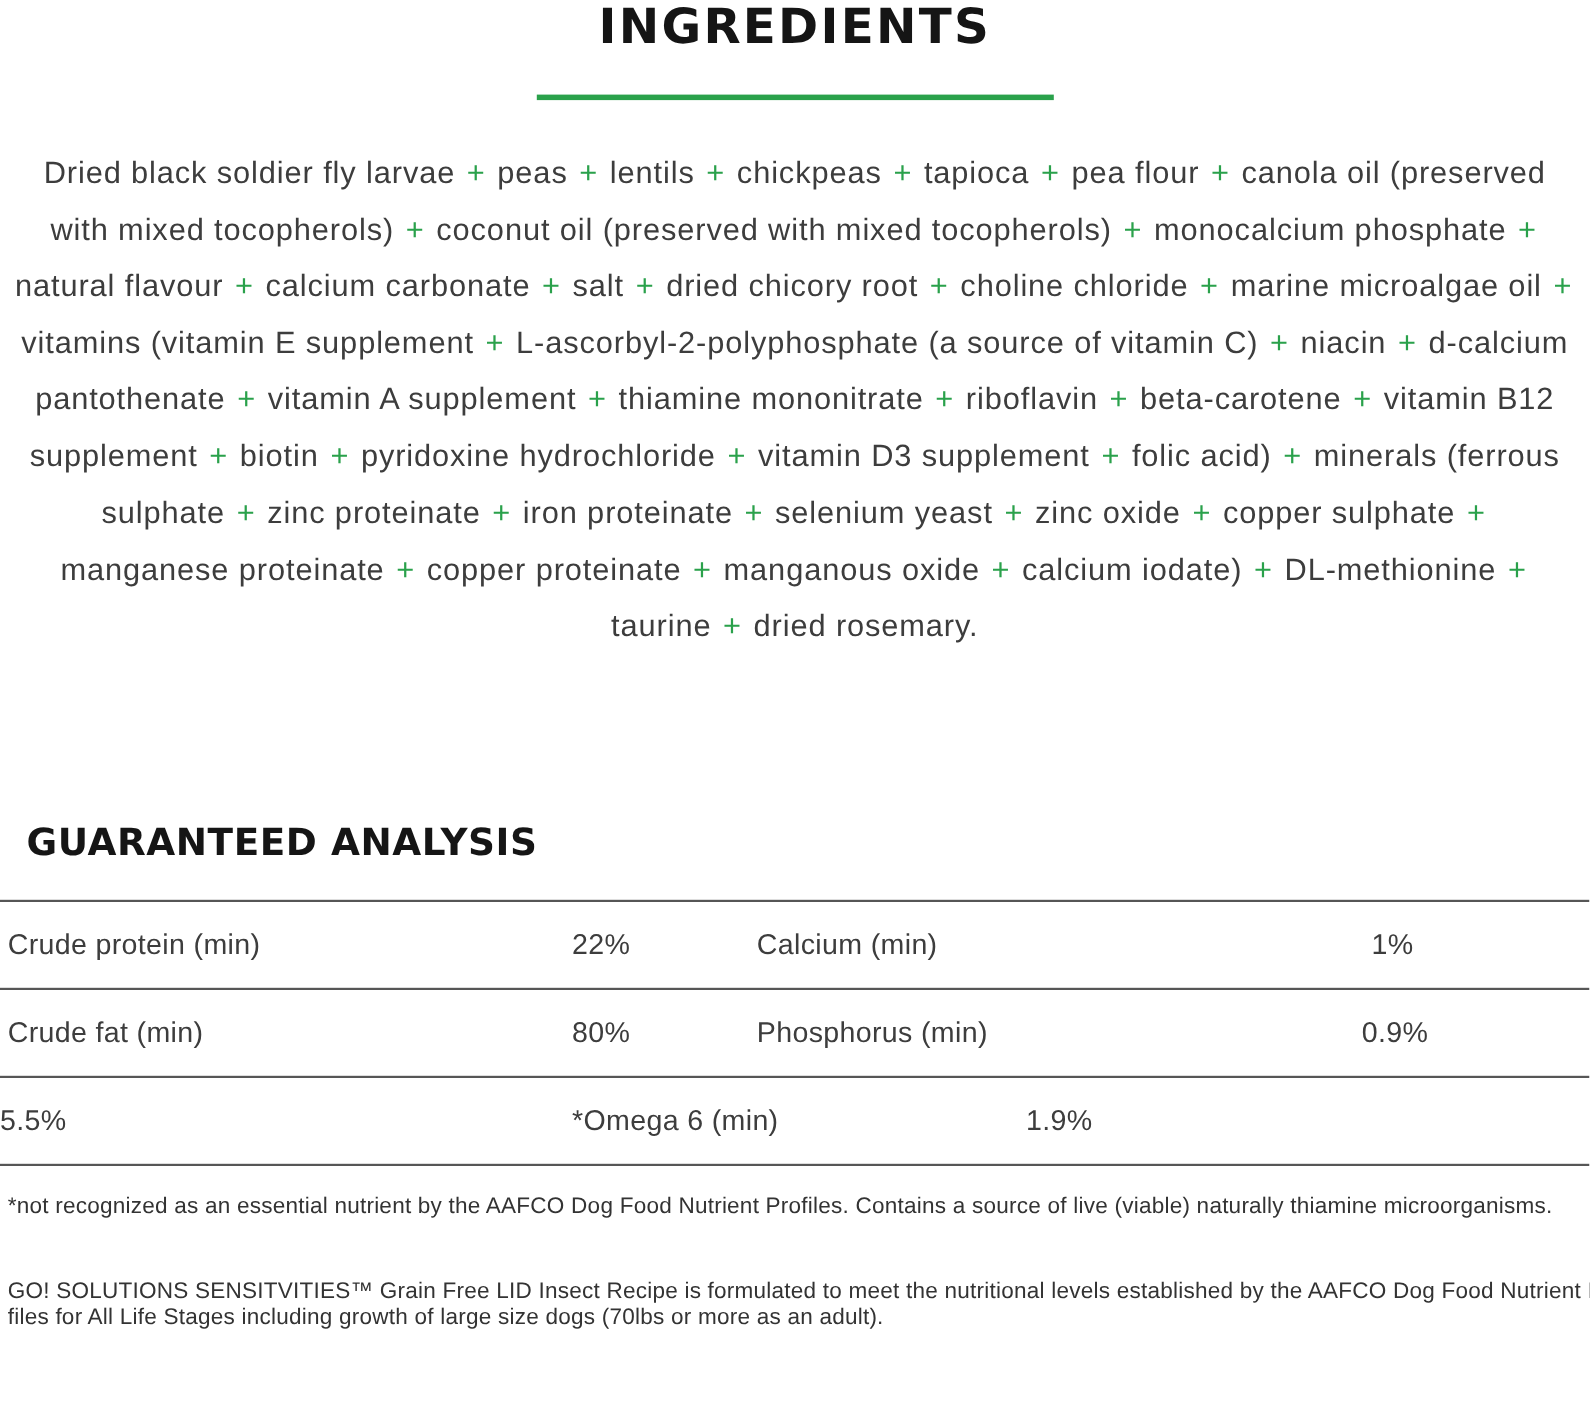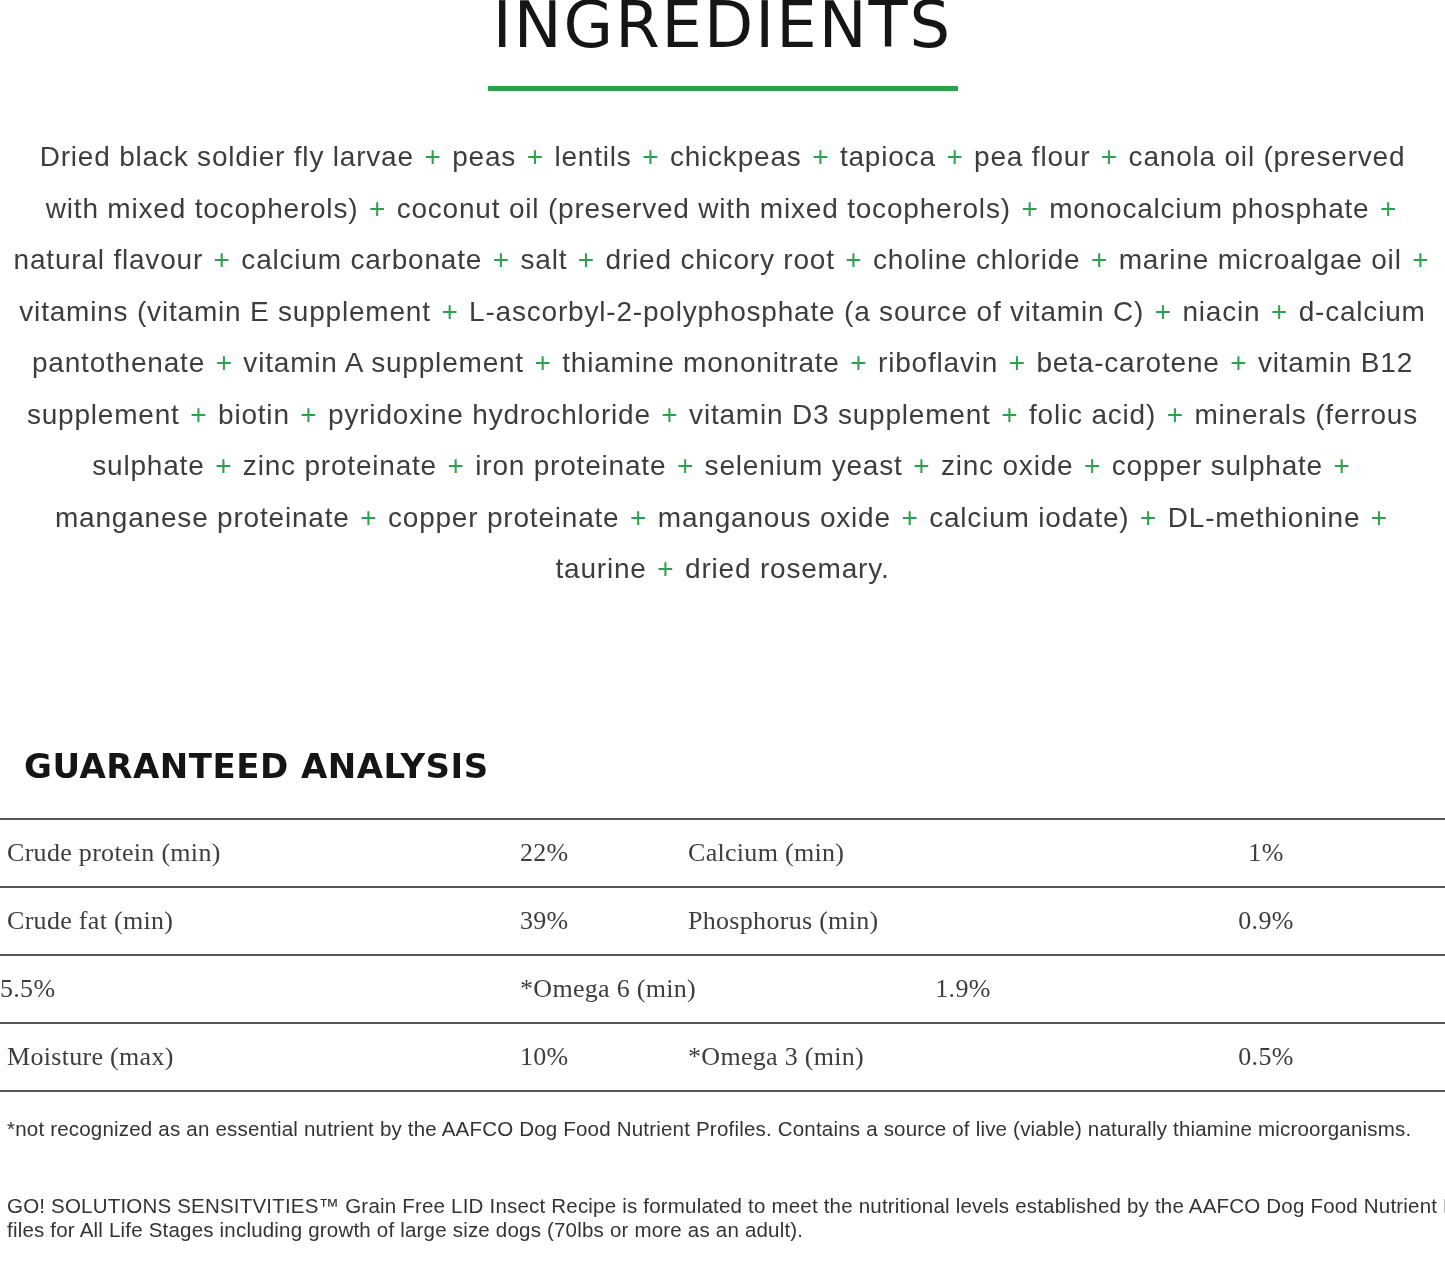--- a/index.html
+++ b/index.html
@@ -17,22 +17,22 @@
     font-family:"Liberation Sans", sans-serif;
     color:var(--body-text);
   }
   .page{ width:100%; height:100%; }
 
   
   .ing-header{ text-align:center; }
   .ing-title{
     margin:0;
     font-family:"DejaVu Sans", sans-serif;
-    font-weight:normal;
-    font-size:64px;
+    font-weight:bold;
+    font-size:44px;
     line-height:50px;
     letter-spacing:2px;
     color:var(--heading-text);
   }
   .green-rule{
     width:470px; height:5px;
     margin:36px auto 0;
     background:var(--accent);
   }
 
@@ -64,23 +64,22 @@
   }
   .ga-table{
     margin-top:34px;
     border-bottom:2px solid var(--rule-gray);
     padding:0;
   }
   .ga-row{
     display:grid;
     grid-template-columns:520px 168px 550px 56px;
     align-items:center;
-    height:68px;
+    height:80px;
     border-top:2px solid var(--rule-gray);
-    font-family:Liberation Serif, serif;
   }
   .ga-cell{
     font-size:26px;
     letter-spacing:0.3px;
     color:var(--body-text);
     white-space:nowrap;
   }
   .ga-cell.lbl-left{ padding-left:7px; }
   .ga-cell.val-right{ text-align:center; }
 
@@ -120,34 +119,28 @@
 
   <div class="ga-table">
     <div class="ga-row">
       <div class="ga-cell lbl-left">Crude protein (min)</div>
       <div class="ga-cell val-left">22%</div>
       <div class="ga-cell lbl-right">Calcium (min)</div>
       <div class="ga-cell val-right">1%</div>
     </div>
     <div class="ga-row">
       <div class="ga-cell lbl-left">Crude fat (min)</div>
-      <div class="ga-cell val-left">39%</div>
+      <div class="ga-cell val-left">80%</div>
       <div class="ga-cell lbl-right">Phosphorus (min)</div>
       <div class="ga-cell val-right">0.9%</div>
     </div>
     <div class="ga-row">
       <div class="ga-cell val-left">5.5%</div>
       <div class="ga-cell lbl-right">*Omega 6 (min)</div>
       <div class="ga-cell val-right">1.9%</div>
-    </div>
-    <div class="ga-row">
-      <div class="ga-cell lbl-left">Moisture (max)</div>
-      <div class="ga-cell val-left">10%</div>
-      <div class="ga-cell lbl-right">*Omega 3 (min)</div>
-      <div class="ga-cell val-right">0.5%</div>
     </div>
   </div>
 
   <p class="footnote">*not recognized as an essential nutrient by the AAFCO Dog Food Nutrient Profiles. Contains a source of live (viable) naturally thiamine microorganisms.</p>
 
   <p class="statement">
     <span>GO! SOLUTIONS SENSITVITIES™ Grain Free LID Insect Recipe is formulated to meet the nutritional levels established by the AAFCO Dog Food Nutrient Pro-</span>
     <span>files for All Life Stages including growth of large size dogs (70lbs or more as an adult).</span>
   </p>
 

